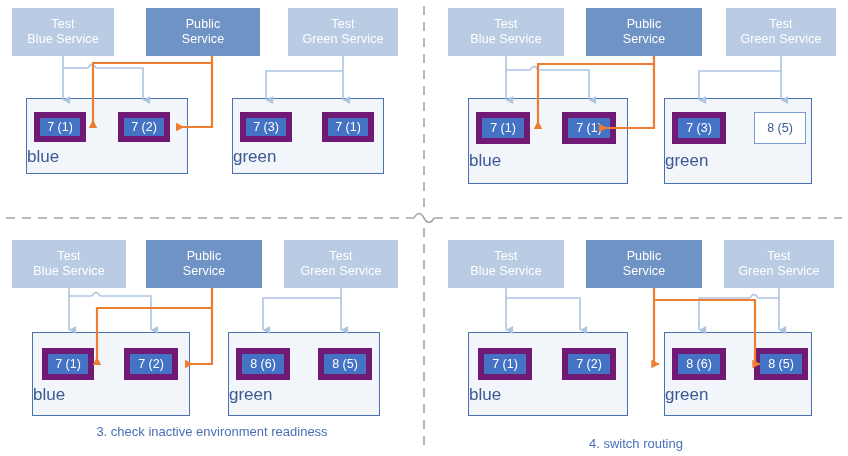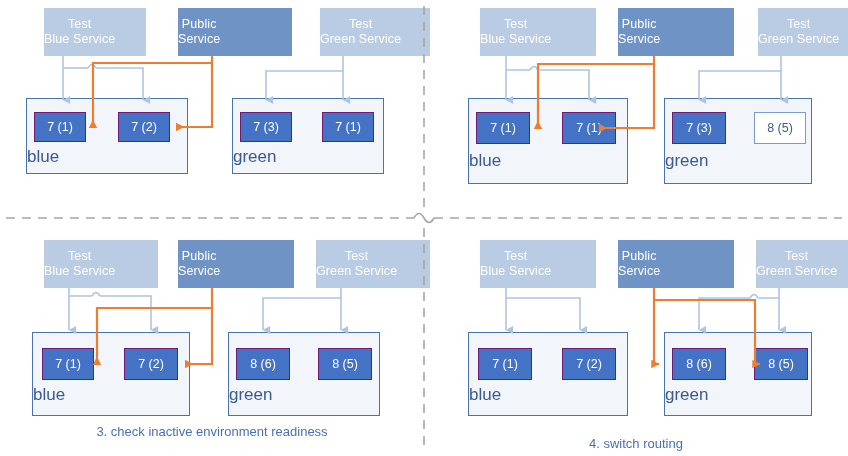--- a/index.html
+++ b/index.html
@@ -3,34 +3,34 @@
 <meta charset="utf-8">
 <style>
   html,body{margin:0;padding:0;background:#ffffff;}
   body{width:848px;height:456px;position:relative;overflow:hidden;
        font-family:"Liberation Sans","DejaVu Sans",sans-serif;}
   .canvas{position:absolute;left:0;top:0;width:848px;height:456px;}
   svg.layer{position:absolute;left:0;top:0;width:848px;height:456px;overflow:visible;}
   .panel{position:absolute;width:424px;height:228px;}
   .p1{left:0;top:0}.p2{left:424px;top:0}.p3{left:0;top:228px}.p4{left:424px;top:228px}
 
-  .svc{position:absolute;display:flex;align-items:center;
+  .svc{position:absolute;display:flex;align-items:center;justify-content:center;
        text-align:center;color:#ffffff;font-size:12.5px;line-height:15px;
-       letter-spacing:.1px;margin-left:32px;}
+       letter-spacing:.1px;}
   .svc.test{background:#b9cce4;}
   .svc.public{background:#6f93c4;}
 
   .env{position:absolute;background:#f2f5fa;border:1px solid #4a72b0;
        box-sizing:border-box;}
   .env-label{position:absolute;width:100%;text-align:left;color:#3b5a92;
        font-size:17px;}
 
   .inst{position:absolute;display:flex;align-items:center;justify-content:center;
         font-size:12.5px;box-sizing:border-box;}
-  .inst.filled{background:#4472c4;color:#ffffff;border:1px solid #701a75;}
+  .inst.filled{background:#4472c4;color:#ffffff;border:6px solid #701a75;}
   .inst.outline{background:#ffffff;color:#3b5a92;border:1px solid #7a9bd0;}
 
   .caption{position:absolute;width:100%;text-align:center;color:#4a6fb5;
            font-size:13px;}
 </style>
 </head>
 <body>
 
 <div class="canvas">
 

